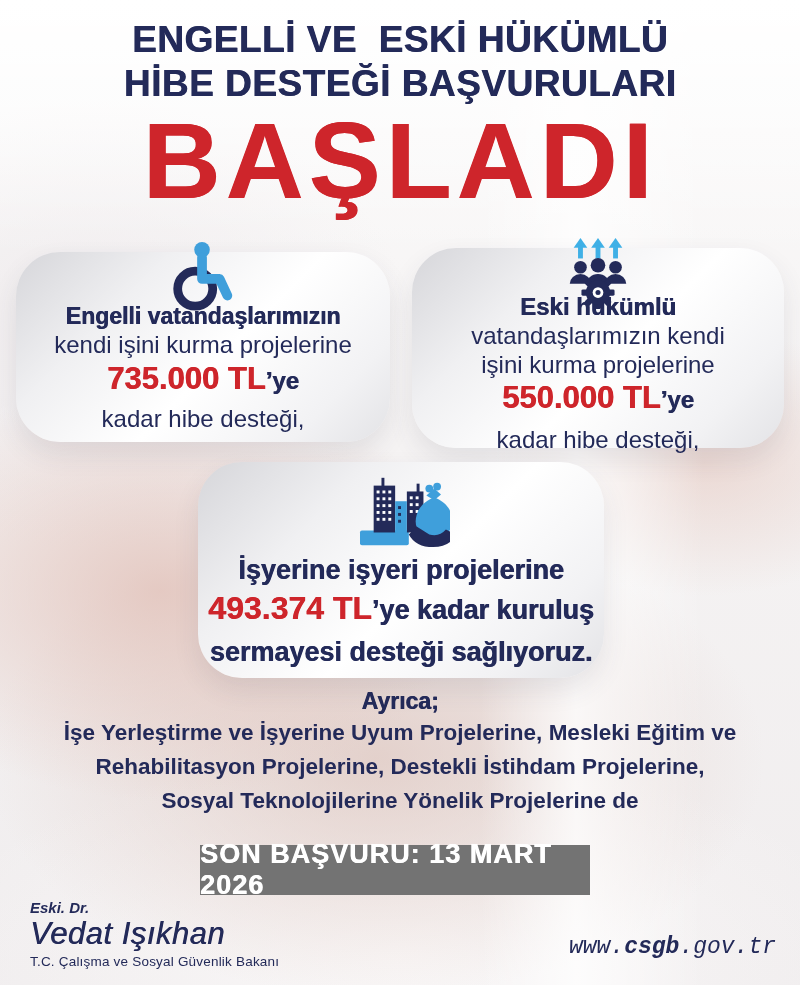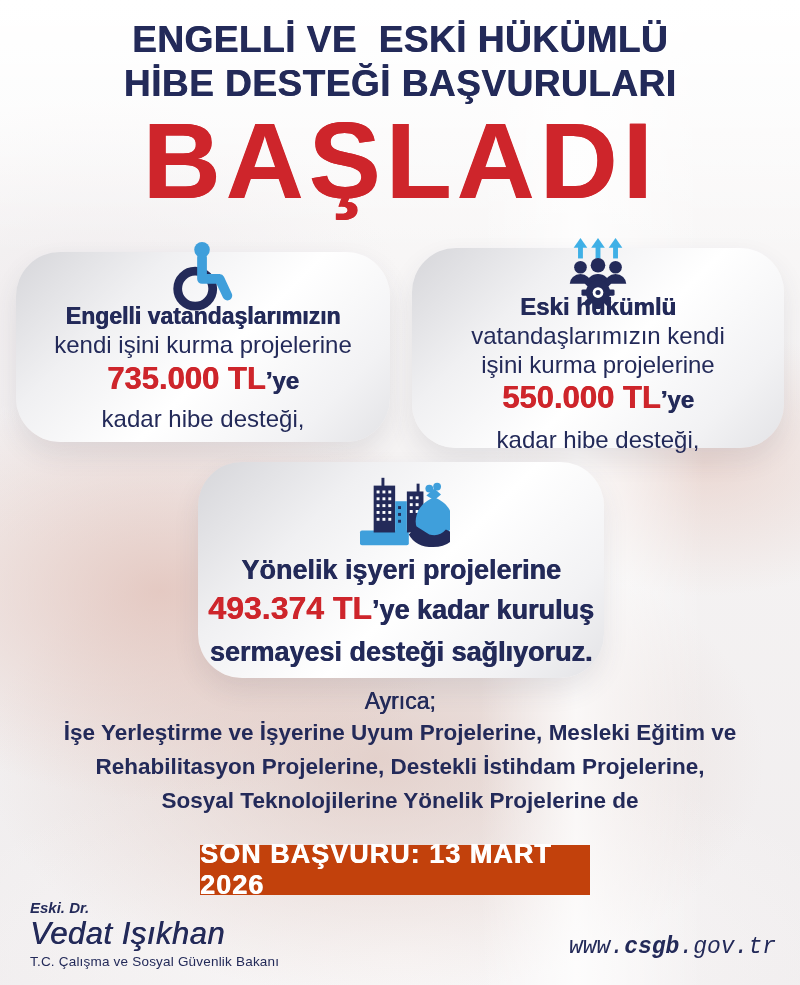--- a/index.html
+++ b/index.html
@@ -46,26 +46,26 @@
   .amount{font-size:31px;font-weight:700;color:#ce252b;}
   .amount-suffix{font-size:24px;font-weight:700;color:#232a59;}
   .card-exconvict .tail{margin-top:3px;}
   .card-sheltered .line1{font-size:27px;line-height:36px;font-weight:700;}
   .card-sheltered .amount-row{line-height:40px;}
   .card-sheltered .amount{font-size:32px;}
   .card-sheltered .amount-suffix{font-size:27px;}
   .card-sheltered .line3{font-size:27px;line-height:36px;font-weight:700;}
   
   .additional{position:absolute;top:686px;left:0;right:0;text-align:center;color:#232a59;}
-  .add-lead{font-size:23px;line-height:30px;font-weight:400;}
+  .add-lead{font-size:23px;line-height:30px;font-weight:700;}
   .add-line{font-size:22.5px;line-height:34px;font-weight:700;text-shadow:none;}
   
   .deadline-banner{
     position:absolute;left:200px;top:845px;width:390px;height:50px;
-    background:#c2410c;color:#ffffff;display:flex;align-items:center;justify-content:center;
+    background:#737373;color:#ffffff;display:flex;align-items:center;justify-content:center;
     font-size:27px;font-weight:700;letter-spacing:1px;
   }
   
   .signature{position:absolute;left:30px;top:899px;color:#232a59;}
   .sig-degree{font-style:italic;font-size:15px;font-weight:700;line-height:18px;}
   .sig-name{font-style:italic;font-size:31px;font-weight:400;line-height:34px;letter-spacing:0.5px;}
   .sig-role{font-size:13.5px;font-weight:400;line-height:17px;margin-top:2px;letter-spacing:0.2px;}
   .website{position:absolute;right:24px;top:934px;font-style:italic;font-size:23px;color:#232a59;font-family:Liberation Mono, monospace;}
   .website .wb{font-weight:700;}
 </style>
@@ -181,21 +181,21 @@
             <rect x="47" y="44" width="3" height="3"></rect>
             <rect x="47" y="51" width="3" height="3"></rect>
           </g>
         <circle cx="79" cy="19" r="4" fill="#3f9fdb"></circle>
         <circle cx="87" cy="17" r="4" fill="#3f9fdb"></circle>
         <polygon points="76,26 84,19 91,25 84,31" fill="#3f9fdb"></polygon>
         <path d="M84 28 c-13 5 -19 15 -19 25 a19 16 0 0 0 38 0 c0 -10 -6 -20 -19 -25 z" fill="#3f9fdb"></path>
         <path d="M58 66 q7 13 25 13 q17 0 23 -13 l-10 -5 q-7 8 -17 5 l-13 -8 z" fill="#232a59"></path>
       </svg>
     </div>
-    <div class="line1 xb">Yönelik işyeri projelerine</div>
+    <div class="line1 xb">İşyerine işyeri projelerine</div>
     <div class="amount-row">
       <span class="amount xb">493.374 TL</span><span class="amount-suffix xb">’ye kadar kuruluş</span>
     </div>
     <div class="line3 xb">sermayesi desteği sağlıyoruz.</div>
   </section>
 
   <section class="additional">
     <div class="add-lead xb">Ayrıca;</div>
     <div class="add-line">İşe Yerleştirme ve İşyerine Uyum Projelerine, Mesleki Eğitim ve</div>
     <div class="add-line">Rehabilitasyon Projelerine, Destekli İstihdam Projelerine,</div>

